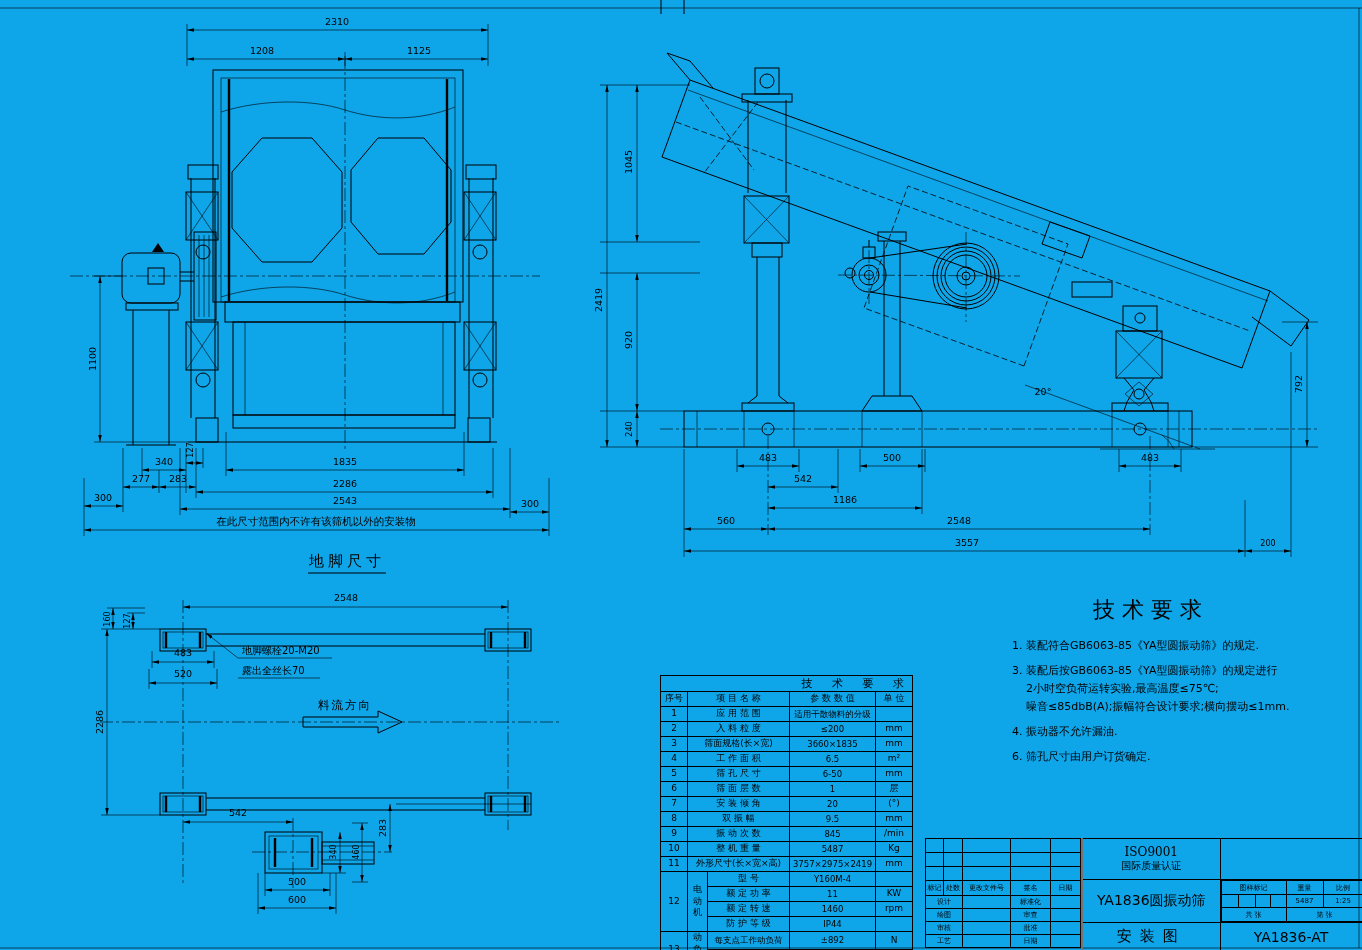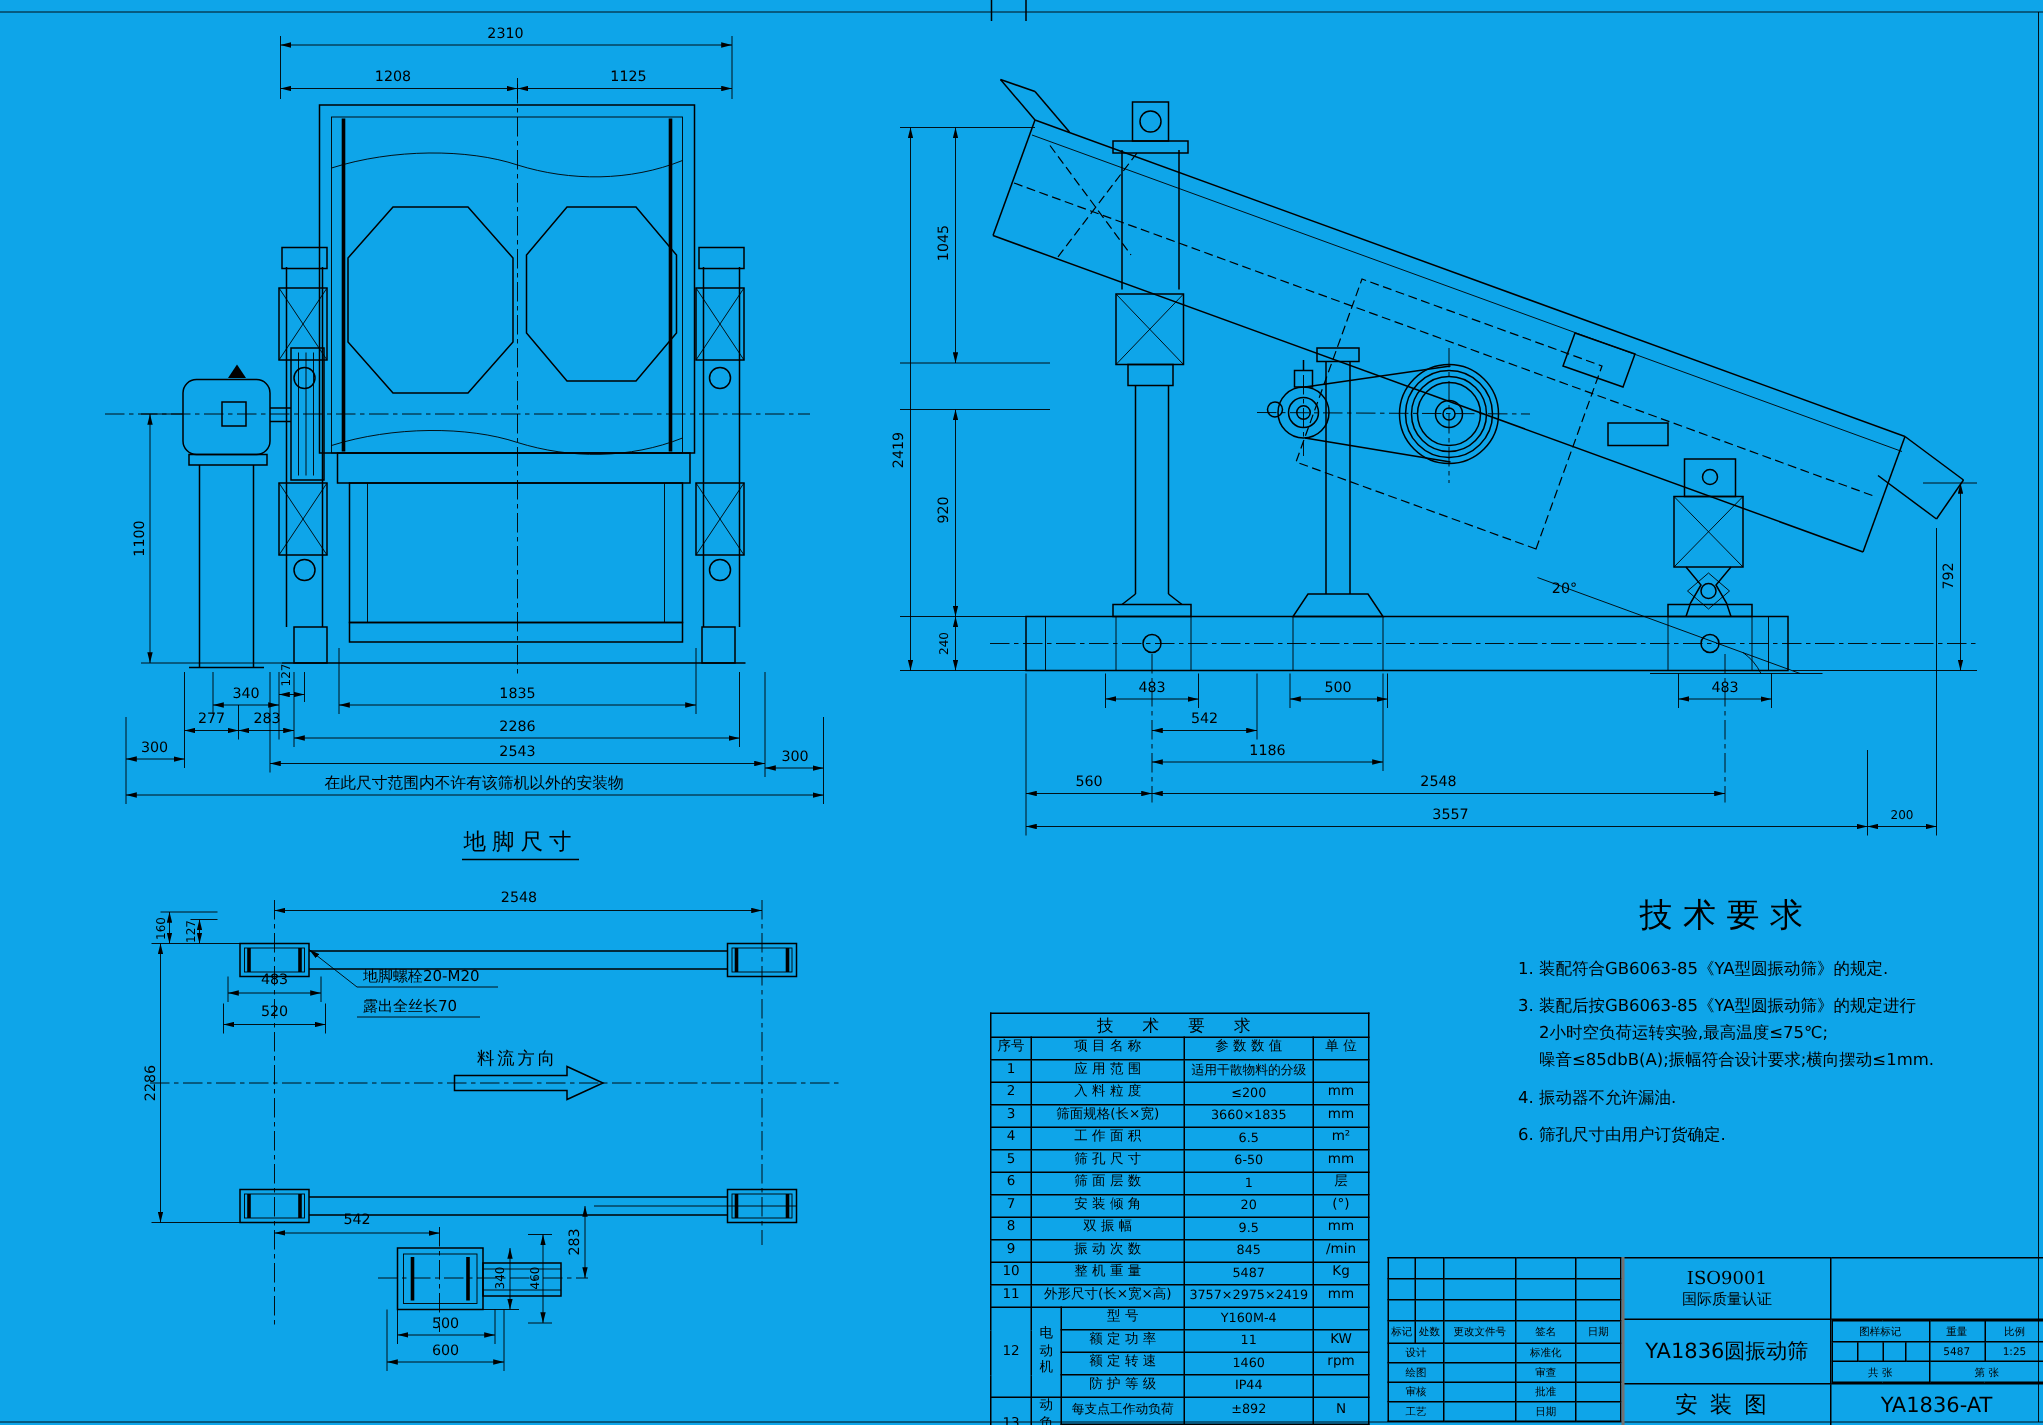--- a/index.html
+++ b/index.html
@@ -15,21 +15,21 @@
   svg .ld{marker-start:url(#ar);}
   svg text{fill:#000;font-family:"DejaVu Sans",sans-serif;font-size:9.5px;text-anchor:middle;}
   svg text.dl{text-anchor:start;font-size:10px;}
   svg text.cap{font-size:15px;letter-spacing:4px;}
   svg text.sm{font-size:8px;}
   .ov{position:absolute;}
   table{border-collapse:collapse;table-layout:fixed;}
   .ptable{width:252px;}
   .ptable td{border:1px solid #000;font-size:9px;text-align:center;padding:0;line-height:1.05;
              overflow:hidden;white-space:nowrap;height:14px;}
-  .ptable td.tt{font-size:11px;letter-spacing:8px;height:15px;}
+  .ptable td.tt{font-size:11px;letter-spacing:8px;height:15px;text-align:right;}
   .ptable td.grp{white-space:pre-line;font-size:9px;line-height:1.3;}
   .ptable td.val{font-size:8.5px;}
   .tb{position:absolute;left:925px;top:838px;width:435px;height:110px;display:flex;}
   .tb table td{border:1px solid #000;font-size:7px;text-align:center;padding:0;overflow:hidden;white-space:nowrap;}
   .tbl{width:155px;height:110px;}
   .tbr{width:280px;height:110px;border-left:2px solid #737373;}
   .tb .big{font-size:14px;text-align:center;}
   .tb .med{font-size:15px;letter-spacing:8px;}
   .tb .cert1{font-size:12px;font-family:"DejaVu Serif",serif;}
   .tb .cert2{font-size:10px;}

